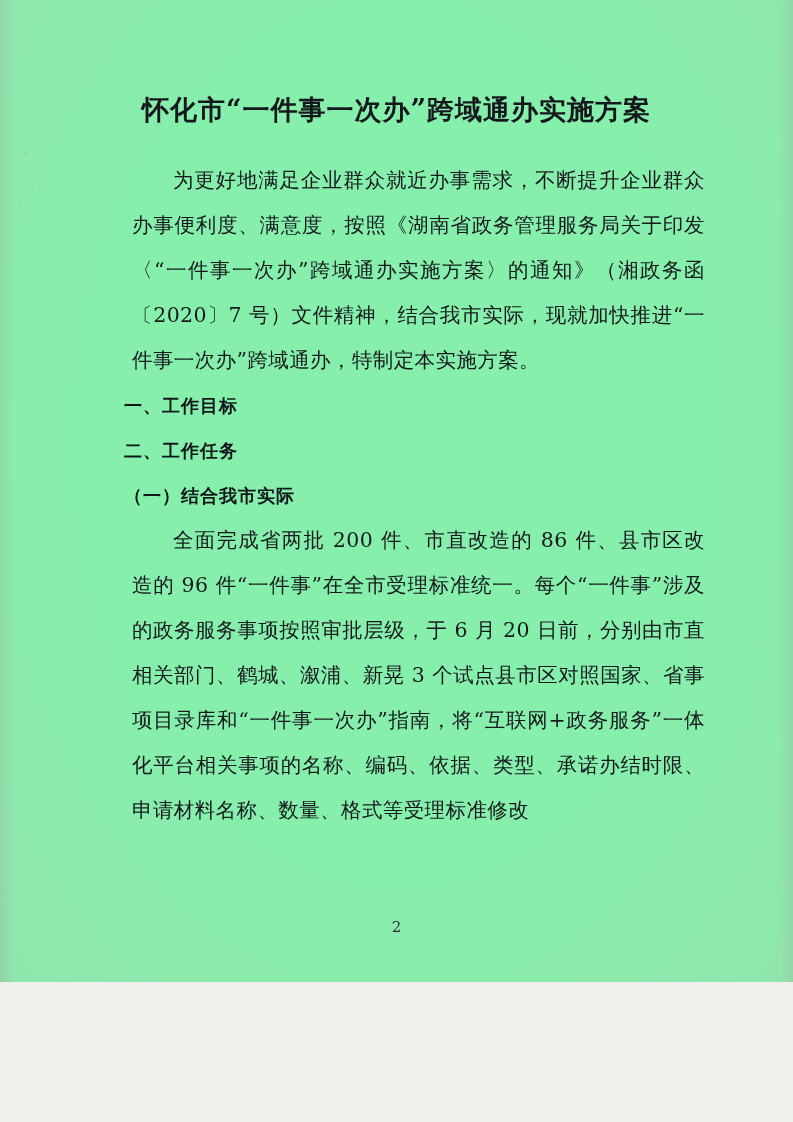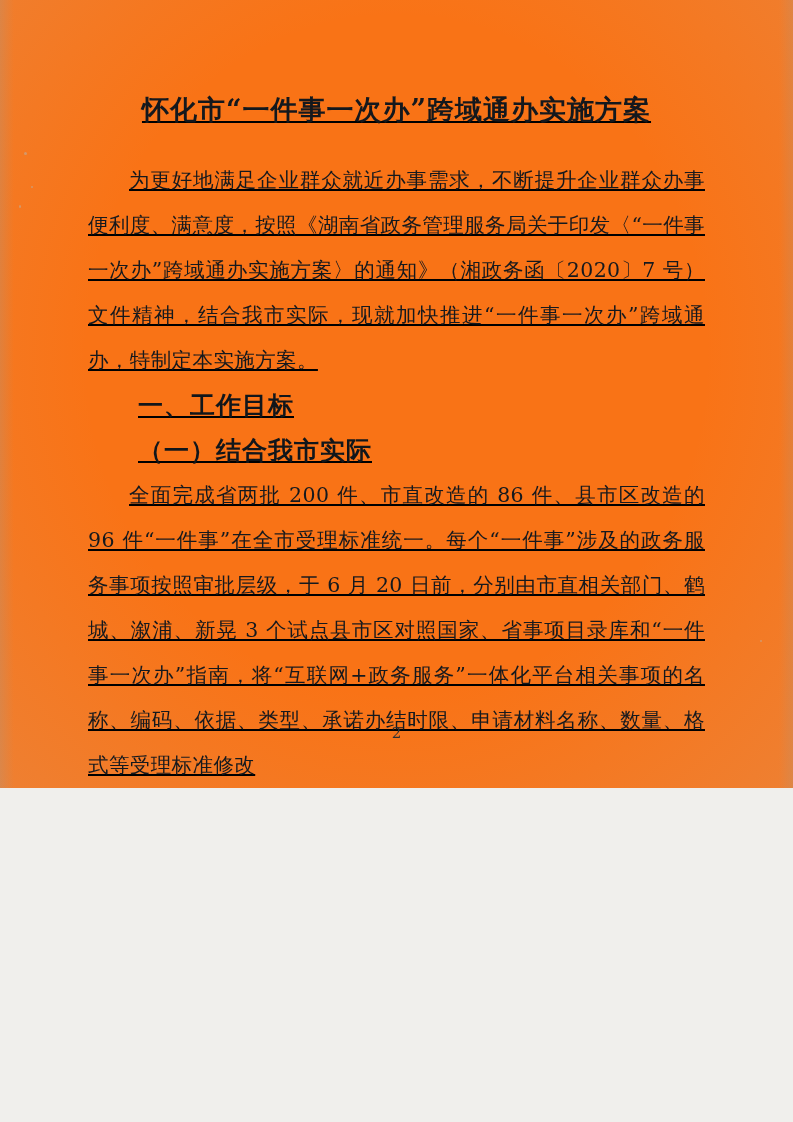--- a/index.html
+++ b/index.html
@@ -3,26 +3,25 @@
 <meta charset="utf-8">
 <style>
   html, body {
     margin: 0;
     padding: 0;
     background: #f0efec;
   }
   .page {
     position: relative;
     width: 793px;
-    height: 788px;
+    height: 982px;
     margin: 0 auto;
-    background: #f97316;
+    background: #86efac;
     overflow: hidden;
     box-sizing: border-box;
-    text-decoration: underline;
   }
   
   .page::before {
     content: "";
     position: absolute;
     inset: 0;
     background:
       radial-gradient(ellipse at 50% 45%, rgba(255,255,255,0.0) 55%, rgba(190,186,176,0.18) 100%);
     pointer-events: none;
   }
@@ -49,26 +48,27 @@
     font-family: "DejaVu Serif", serif;
     font-size: 20.5px;
     line-height: 45px;
     color: #15191e;
     text-align: justify;
     text-justify: inter-ideograph;
     letter-spacing: 0.4px;
   }
   .para.indent {
     text-indent: 2em;
+    margin-left: 44px;
   }
   .heading {
     margin: 0;
     font-family: "DejaVu Serif", serif;
     font-weight: bold;
-    font-size: 25px;
+    font-size: 18px;
     line-height: 45px;
     color: #11161b;
     text-indent: 2em;
     letter-spacing: 1px;
   }
   .gap-top {
     margin-top: 30px;
   }
   .page-number {
     position: absolute;
@@ -114,20 +114,21 @@
 
   <div class="doc-body">
 
     <h1 class="doc-title">怀化市“一件事一次办”跨域通办实施方案</h1>
 
     <p class="para indent gap-top">为更好地满足企业群众就近办事需求，不断提升企业群众办事便利度、满意度，按照《湖南省政务管理服务局关于印发〈“一件事一次办”跨域通办实施方案〉的通知》（湘政务函〔2020〕7 号）文件精神，结合我市实际，现就加快推进“一件事一次办”跨域通办，特制定本实施方案。</p>
 
     <p class="heading">一、工作目标</p>
 
 
+    <p class="heading">二、工作任务</p>
 
     <p class="heading">（一）结合我市实际</p>
 
     <p class="para indent">全面完成省两批 200 件、市直改造的 86 件、县市区改造的 96 件“一件事”在全市受理标准统一。每个“一件事”涉及的政务服务事项按照审批层级，于 6 月 20 日前，分别由市直相关部门、鹤城、溆浦、新晃 3 个试点县市区对照国家、省事项目录库和“一件事一次办”指南，将“互联网+政务服务”一体化平台相关事项的名称、编码、依据、类型、承诺办结时限、申请材料名称、数量、格式等受理标准修改</p>
 
   </div>
 
   <div class="page-number">2</div>
 
 </div>

